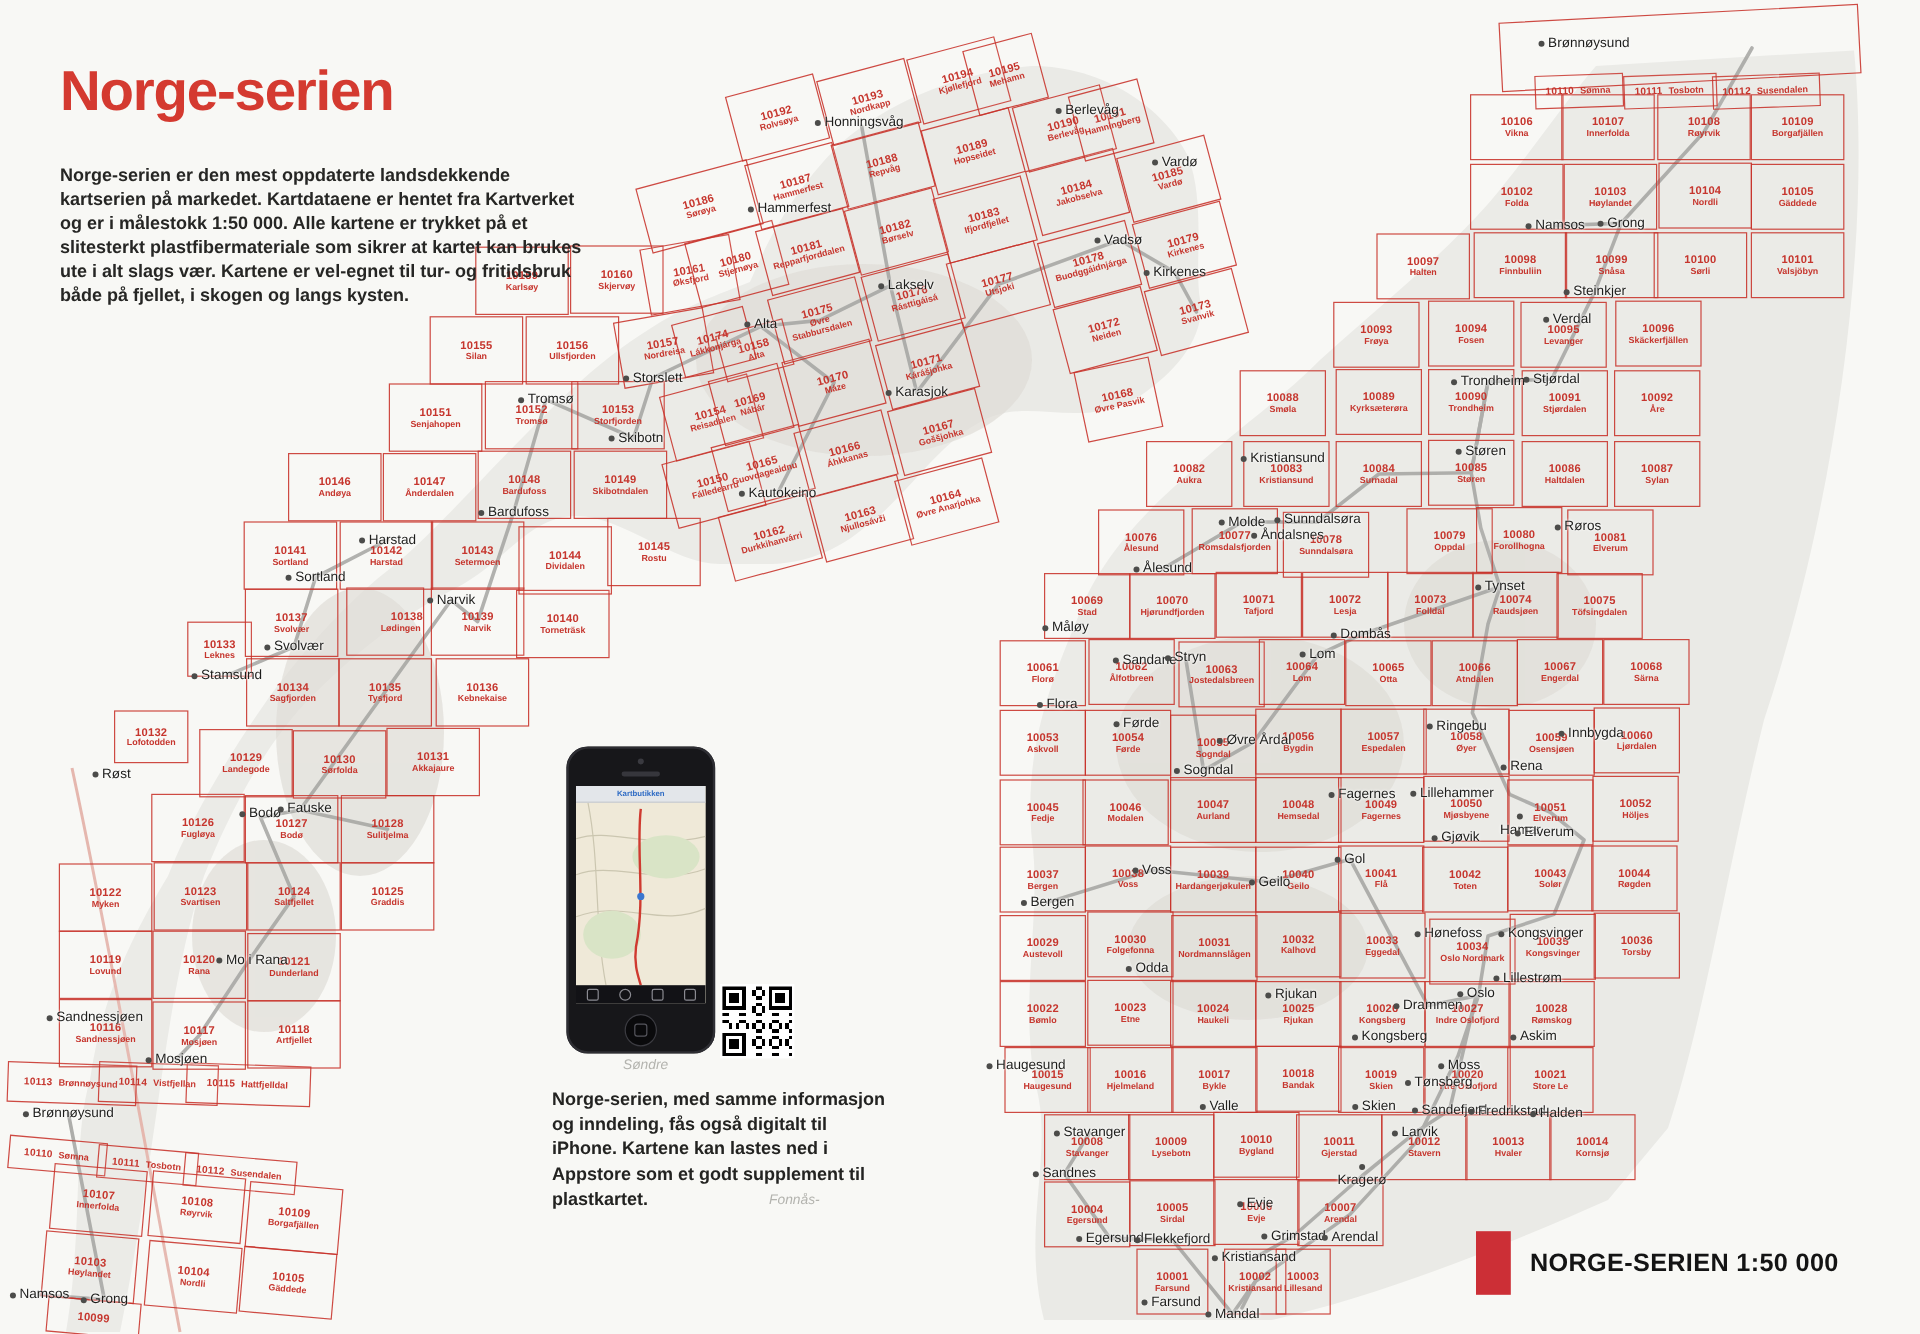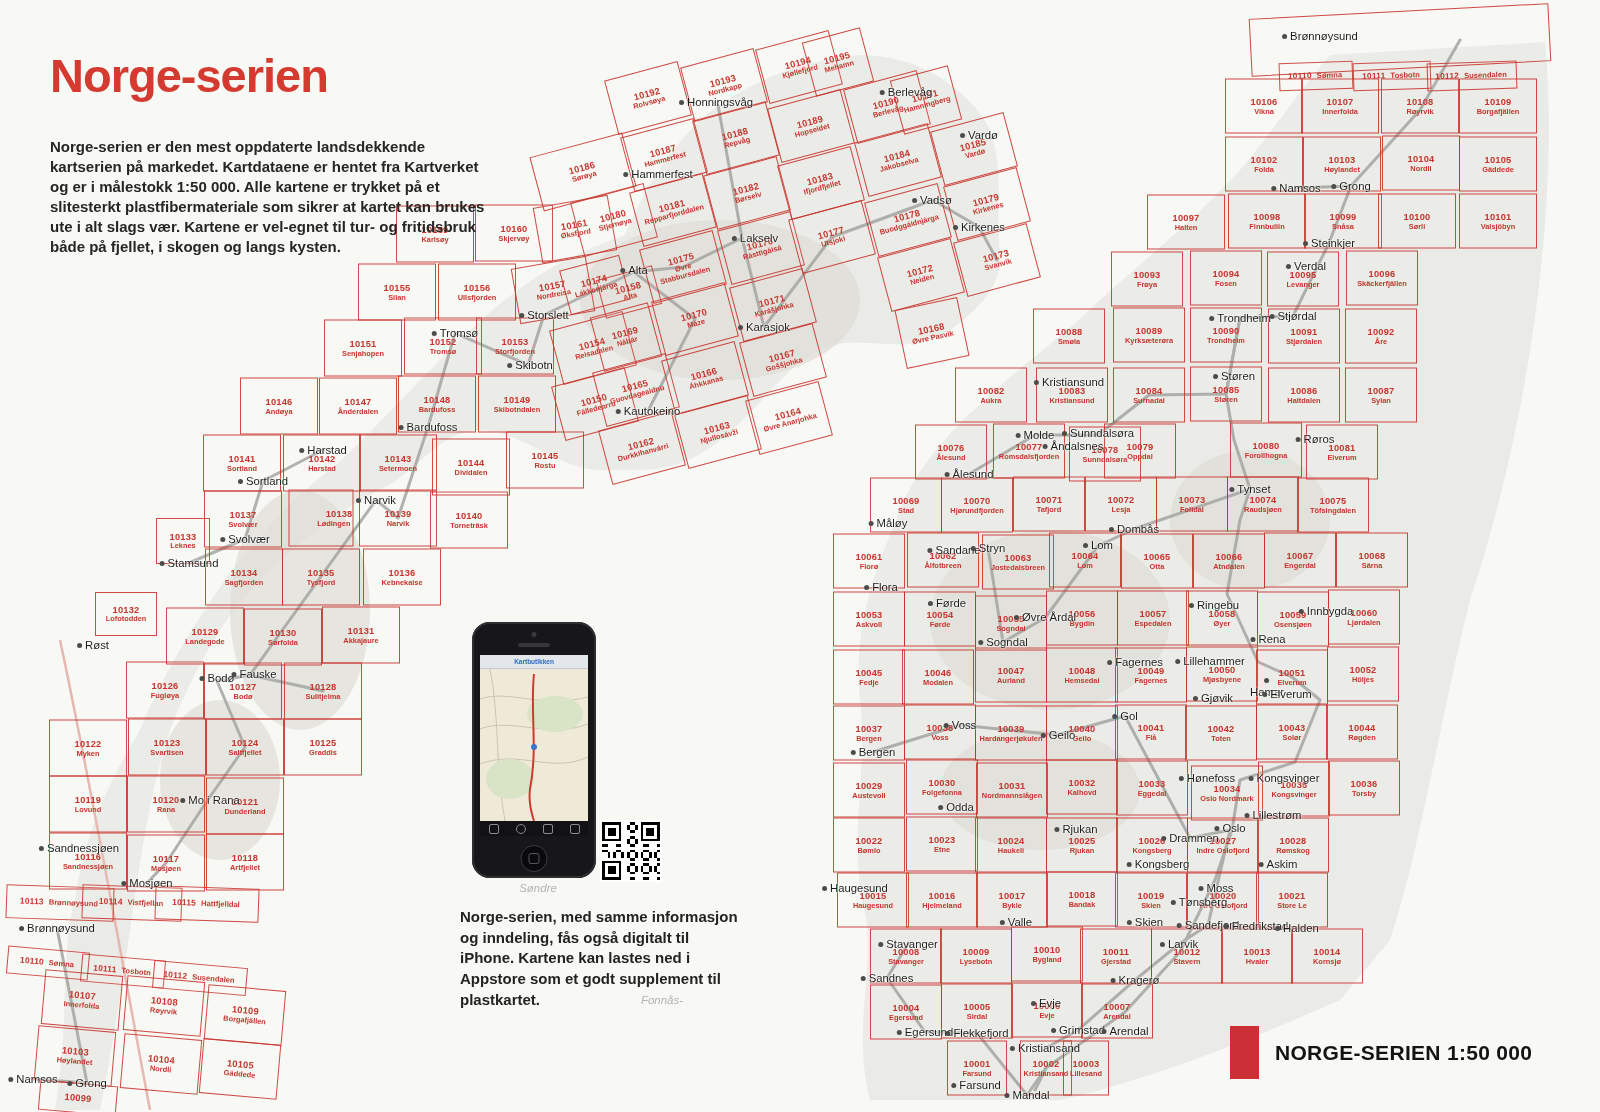--- a/index.html
+++ b/index.html
@@ -397,21 +397,21 @@
       <span class="nm">Ålesund</span>
     </div>
     <div class="sheet" style="left: 1029px; top: 451px; width: 72px; height: 55px; transform: translate(-50%, -50%) rotate(0deg);">
       <span class="num">10077</span>
       <span class="nm">Romsdalsfjorden</span>
     </div>
     <div class="sheet" style="left: 1105px; top: 454px; width: 72px; height: 55px; transform: translate(-50%, -50%) rotate(0deg);">
       <span class="num">10078</span>
       <span class="nm">Sunndalsøra</span>
     </div>
-    <div class="sheet" style="left: 1140px; top: 451px; width: 72px; height: 55px; transform: translate(-50%, -50%) rotate(0deg); align-items: center;">
+    <div class="sheet" style="left: 1208px; top: 451px; width: 72px; height: 55px; transform: translate(-50%, -50%) rotate(0deg); align-items: center;">
       <span class="num">10079</span>
       <span class="nm">Oppdal</span>
     </div>
     <div class="sheet" style="left: 1266px; top: 450px; width: 72px; height: 55px; transform: translate(-50%, -50%) rotate(0deg);">
       <span class="num">10080</span>
       <span class="nm">Forollhogna</span>
     </div>
     <div class="sheet" style="left: 1342px; top: 452px; width: 72px; height: 55px; transform: translate(-50%, -50%) rotate(0deg);">
       <span class="num">10081</span>
       <span class="nm">Elverum</span>
@@ -1243,21 +1243,21 @@
       <span>Larvik</span>
     </div>
     <div class="city" style="left: 908px; top: 944px; transform: translate(-50%, -50%);">
       <span class="dot"></span>
       <span>Stavanger</span>
     </div>
     <div class="city" style="left: 887px; top: 978px; transform: translate(-50%, -50%);">
       <span class="dot"></span>
       <span>Sandnes</span>
     </div>
-    <div class="city" style="left: 1135px; top: 980px; transform: translate(-50%, -50%);">
+    <div class="city" style="left: 1135px; top: 980px; transform: translate(-50%, -50%); flex-direction: column;">
       <span class="dot"></span>
       <span>Kragerø</span>
     </div>
     <div class="city" style="left: 925px; top: 1032px; transform: translate(-50%, -50%);">
       <span class="dot"></span>
       <span>Egersund</span>
     </div>
     <div class="city" style="left: 977px; top: 1033px; transform: translate(-50%, -50%);">
       <span class="dot"></span>
       <span>Flekkefjord</span>

